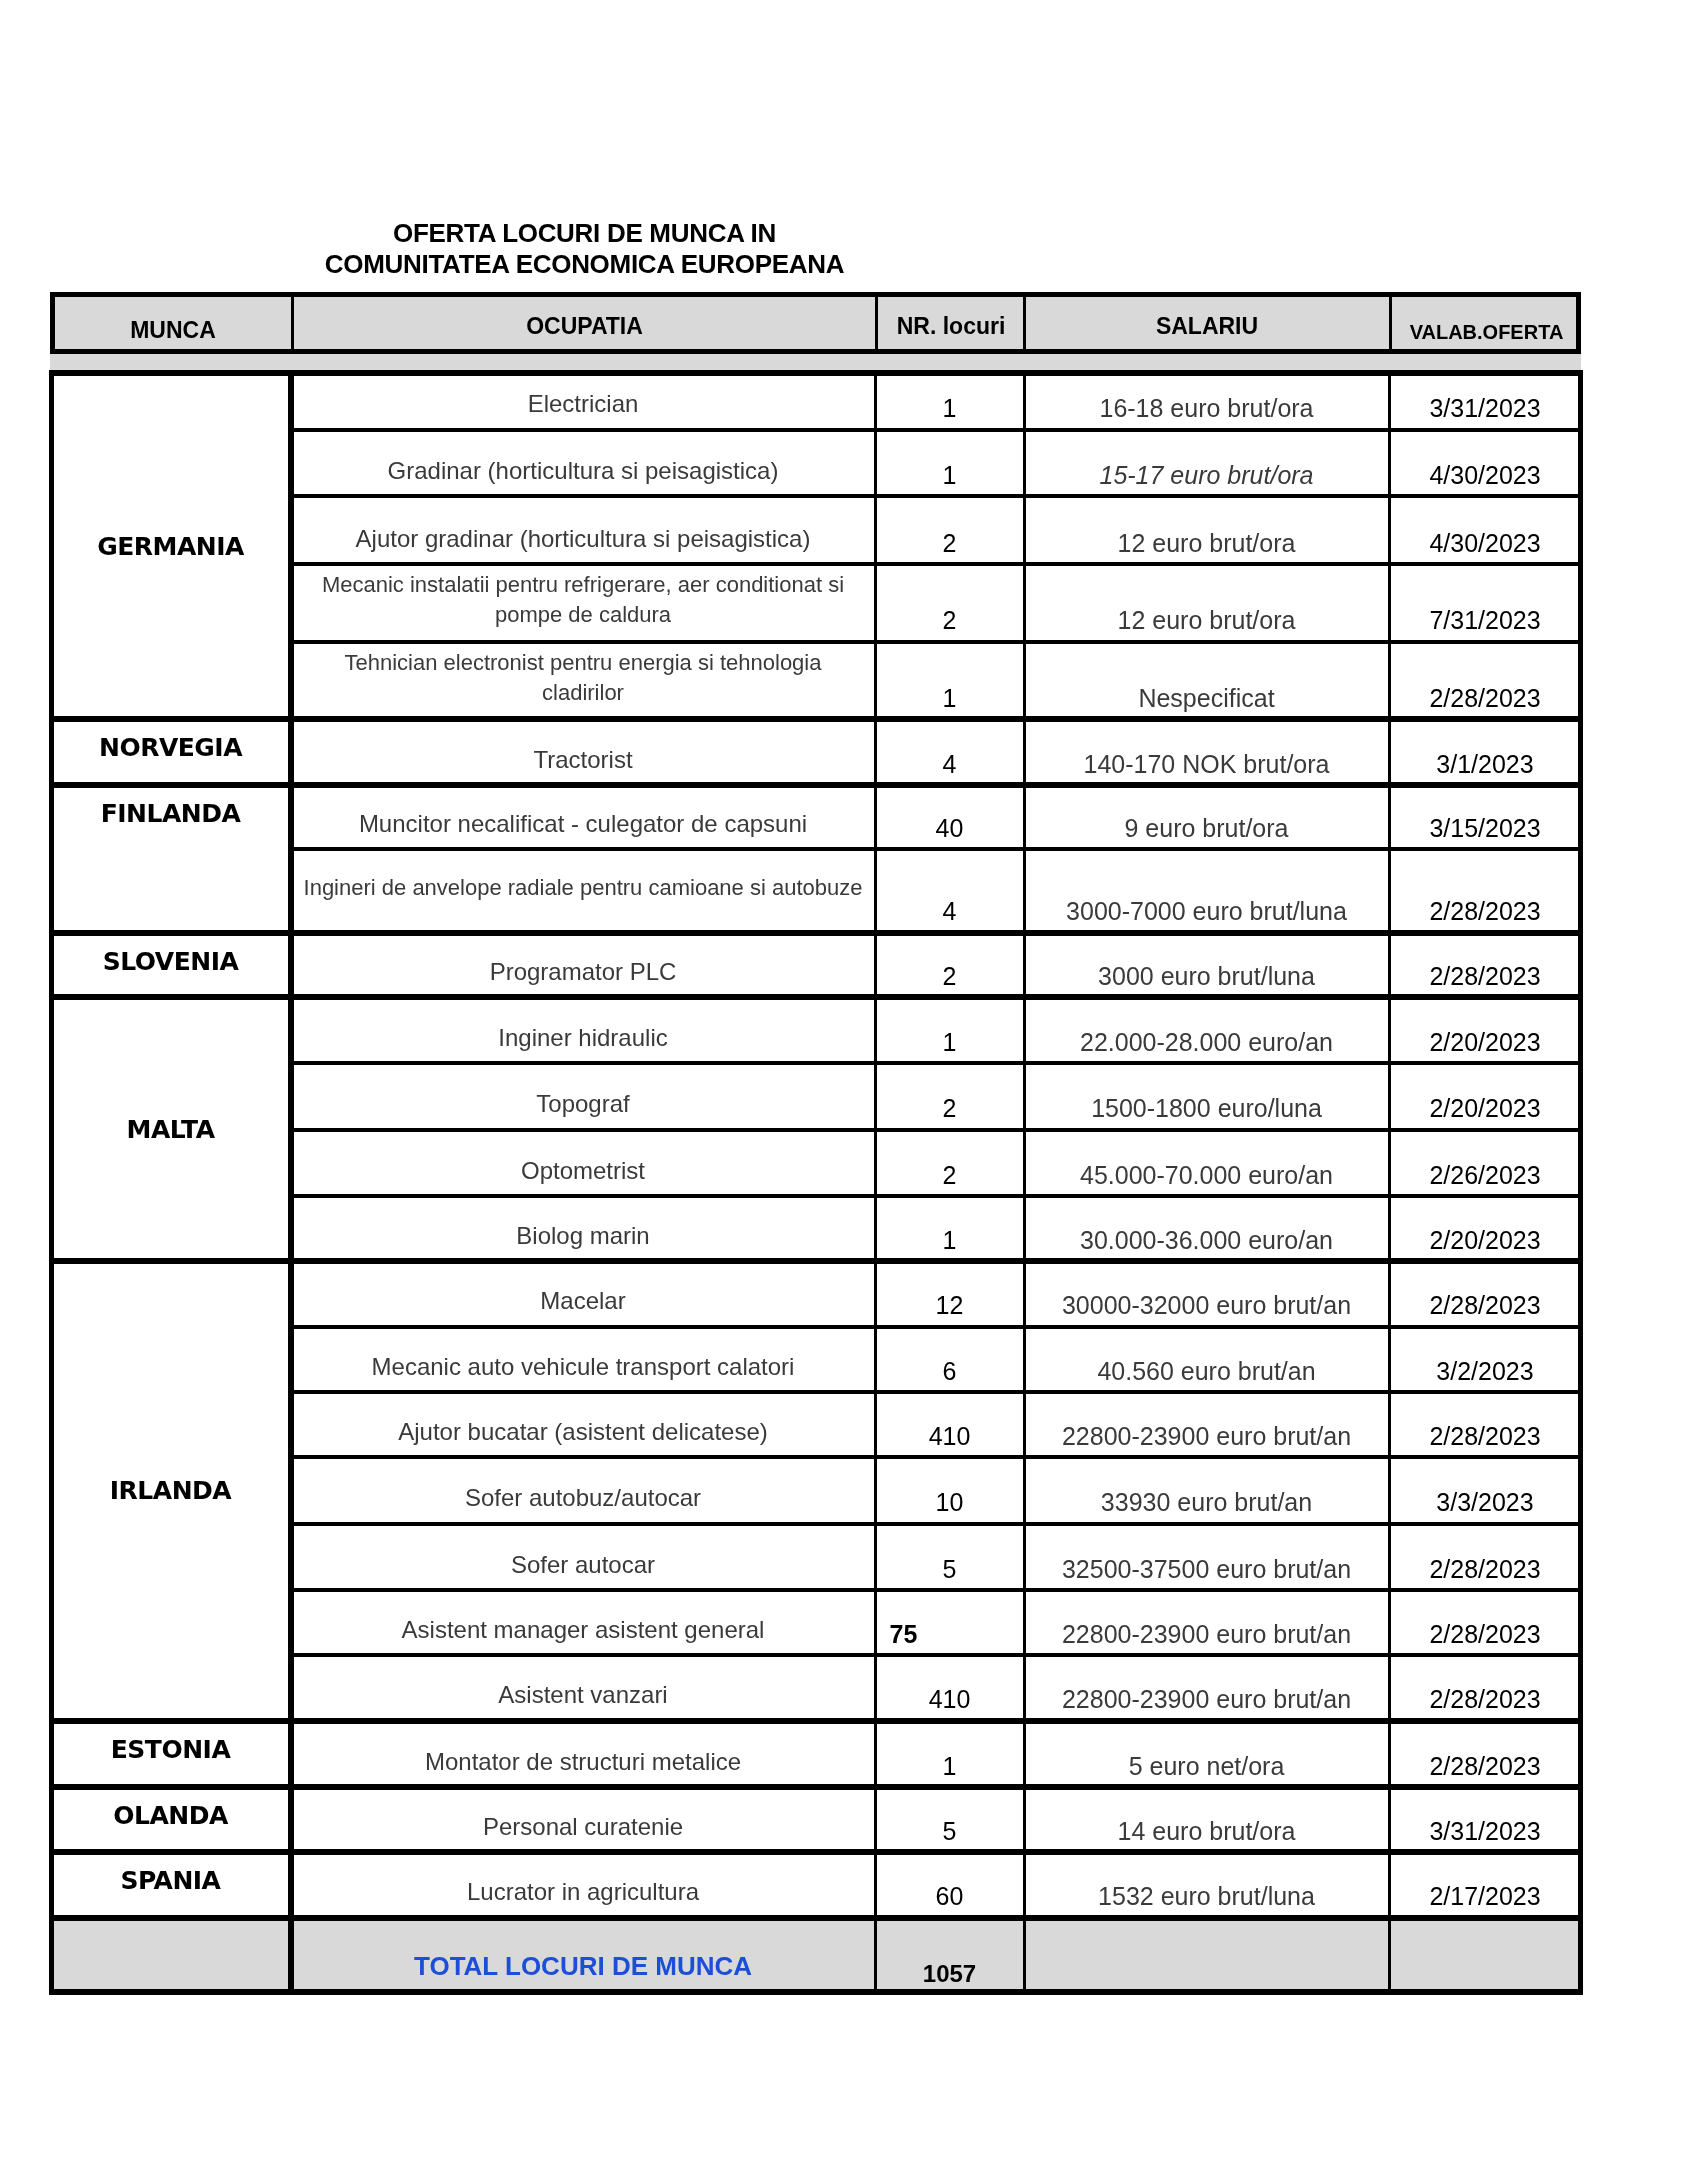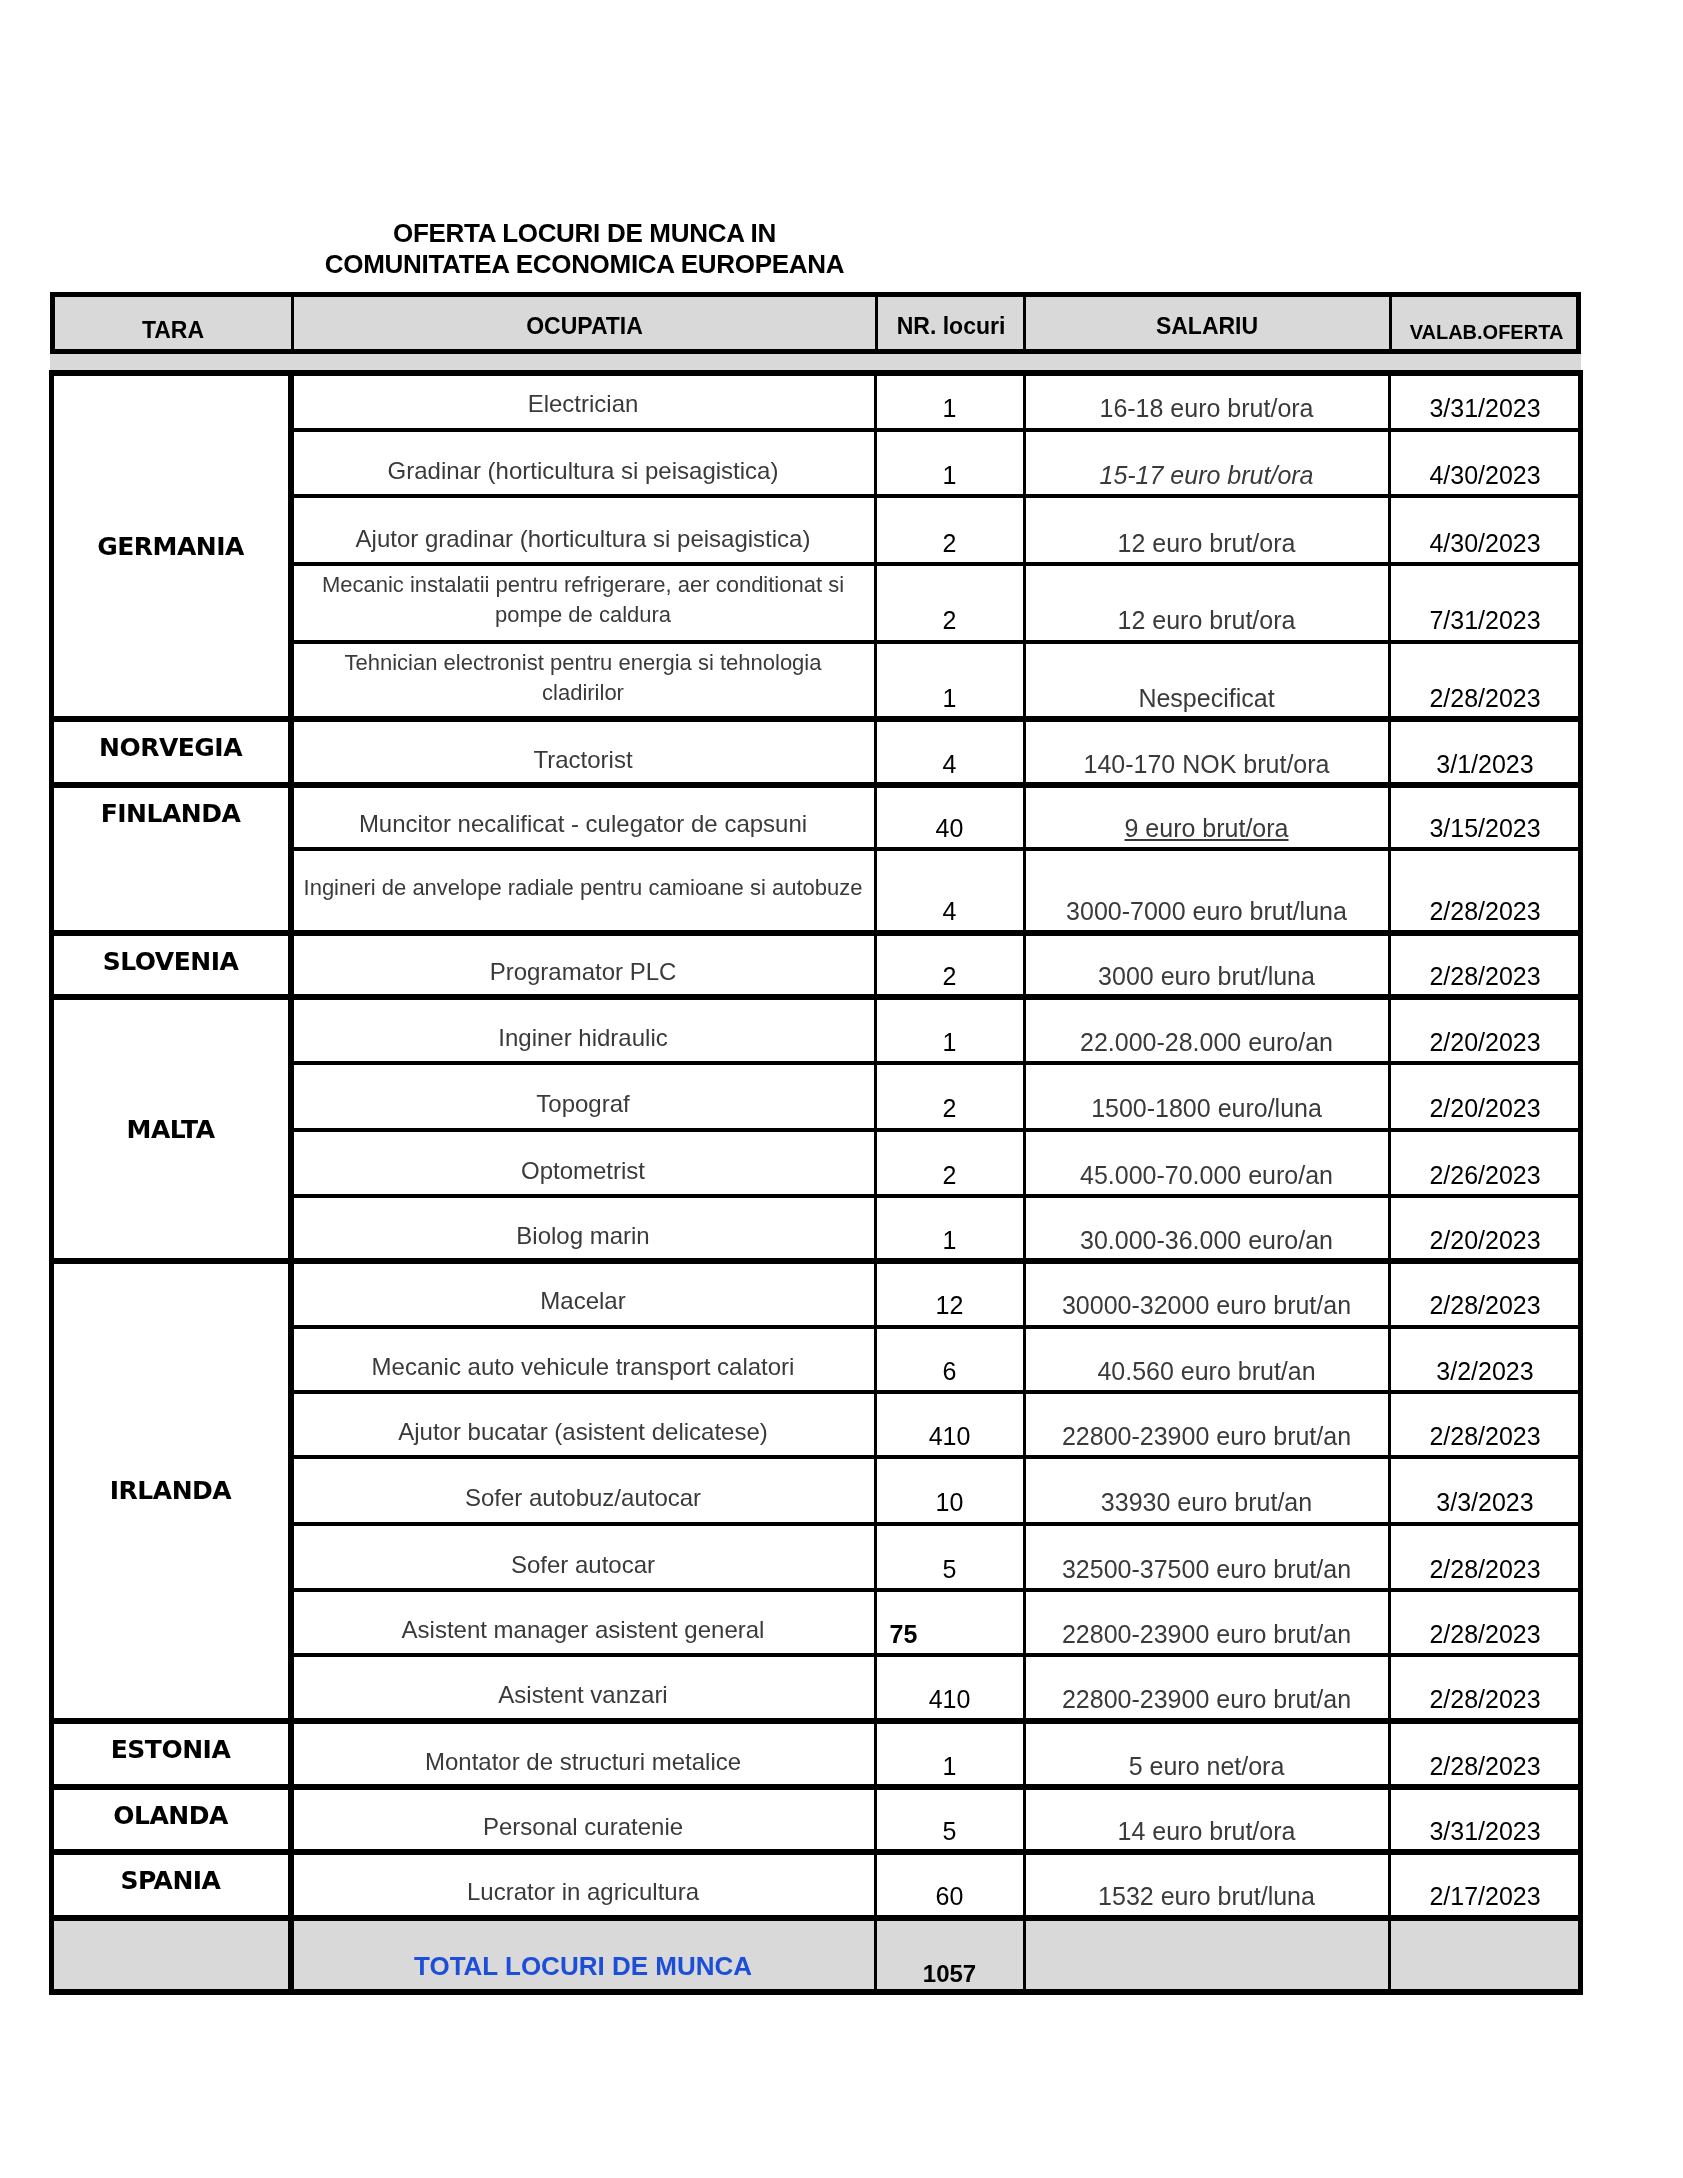--- a/index.html
+++ b/index.html
@@ -33,21 +33,21 @@
 <body>
 
 <div>
   <div class="title t1">OFERTA LOCURI DE MUNCA IN</div>
   <div class="title t2">COMUNITATEA ECONOMICA EUROPEANA</div>
 </div>
 
 <div id="table">
   <div class="hdr">
     <div class="hcell" style="left:0;width:236px;">
-        <span class="hlabel" style="top:20px;">TARA</span>
+        <span class="hlabel" style="top:20px;">MUNCA</span>
       </div>
     <div class="hcell vdiv" style="left:236px;width:584px;">
         <span class="hlabel" style="top:16px;">OCUPATIA</span>
       </div>
     <div class="hcell vdiv" style="left:820px;width:149px;">
         <span class="hlabel" style="top:16px;">NR. locuri</span>
       </div>
     <div class="hcell vdiv" style="left:968px;width:365px;">
         <span class="hlabel" style="top:16px;">SALARIU</span>
       </div>
@@ -97,21 +97,21 @@
       <div>
         <div class="cell occ" style="left: 291px; top: 719px; width: 584px; height: 66px;">Tractorist</div>
         <div class="cell num" style="left: 875px; top: 719px; width: 149px; height: 66px;">4</div>
         <div class="cell sal" style="left: 1024px; top: 719px; width: 365px; height: 66px;">140-170 NOK brut/ora</div>
         <div class="cell dt" style="left: 1389px; top: 719px; width: 192px; height: 66px;">3/1/2023</div>
       </div>
       <div class="line" style="left: 50px; top: 782px; width: 1531px; height: 6px;"></div>
       <div>
         <div class="cell occ" style="left: 291px; top: 785px; width: 584px; height: 64px;">Muncitor necalificat - culegator de capsuni</div>
         <div class="cell num" style="left: 875px; top: 785px; width: 149px; height: 64px;">40</div>
-        <div class="cell sal" style="left: 1024px; top: 785px; width: 365px; height: 64px; text-decoration: underline;">9 euro brut/ora</div>
+        <div class="cell sal" style="left: 1024px; top: 785px; width: 365px; height: 64px;">9 euro brut/ora</div>
         <div class="cell dt" style="left: 1389px; top: 785px; width: 192px; height: 64px;">3/15/2023</div>
       </div>
       <div class="line" style="left: 291px; top: 847px; width: 1290px; height: 4px;"></div>
       <div>
         <div class="cell occ small" style="left: 291px; top: 849px; width: 584px; height: 83px; align-items: center; padding-bottom: 6px;">Ingineri de anvelope radiale pentru camioane si autobuze</div>
         <div class="cell num" style="left: 875px; top: 849px; width: 149px; height: 83px;">4</div>
         <div class="cell sal" style="left: 1024px; top: 849px; width: 365px; height: 83px;">3000-7000 euro brut/luna</div>
         <div class="cell dt" style="left: 1389px; top: 849px; width: 192px; height: 83px;">2/28/2023</div>
       </div>
       <div class="line" style="left: 50px; top: 930px; width: 1531px; height: 6px;"></div>

